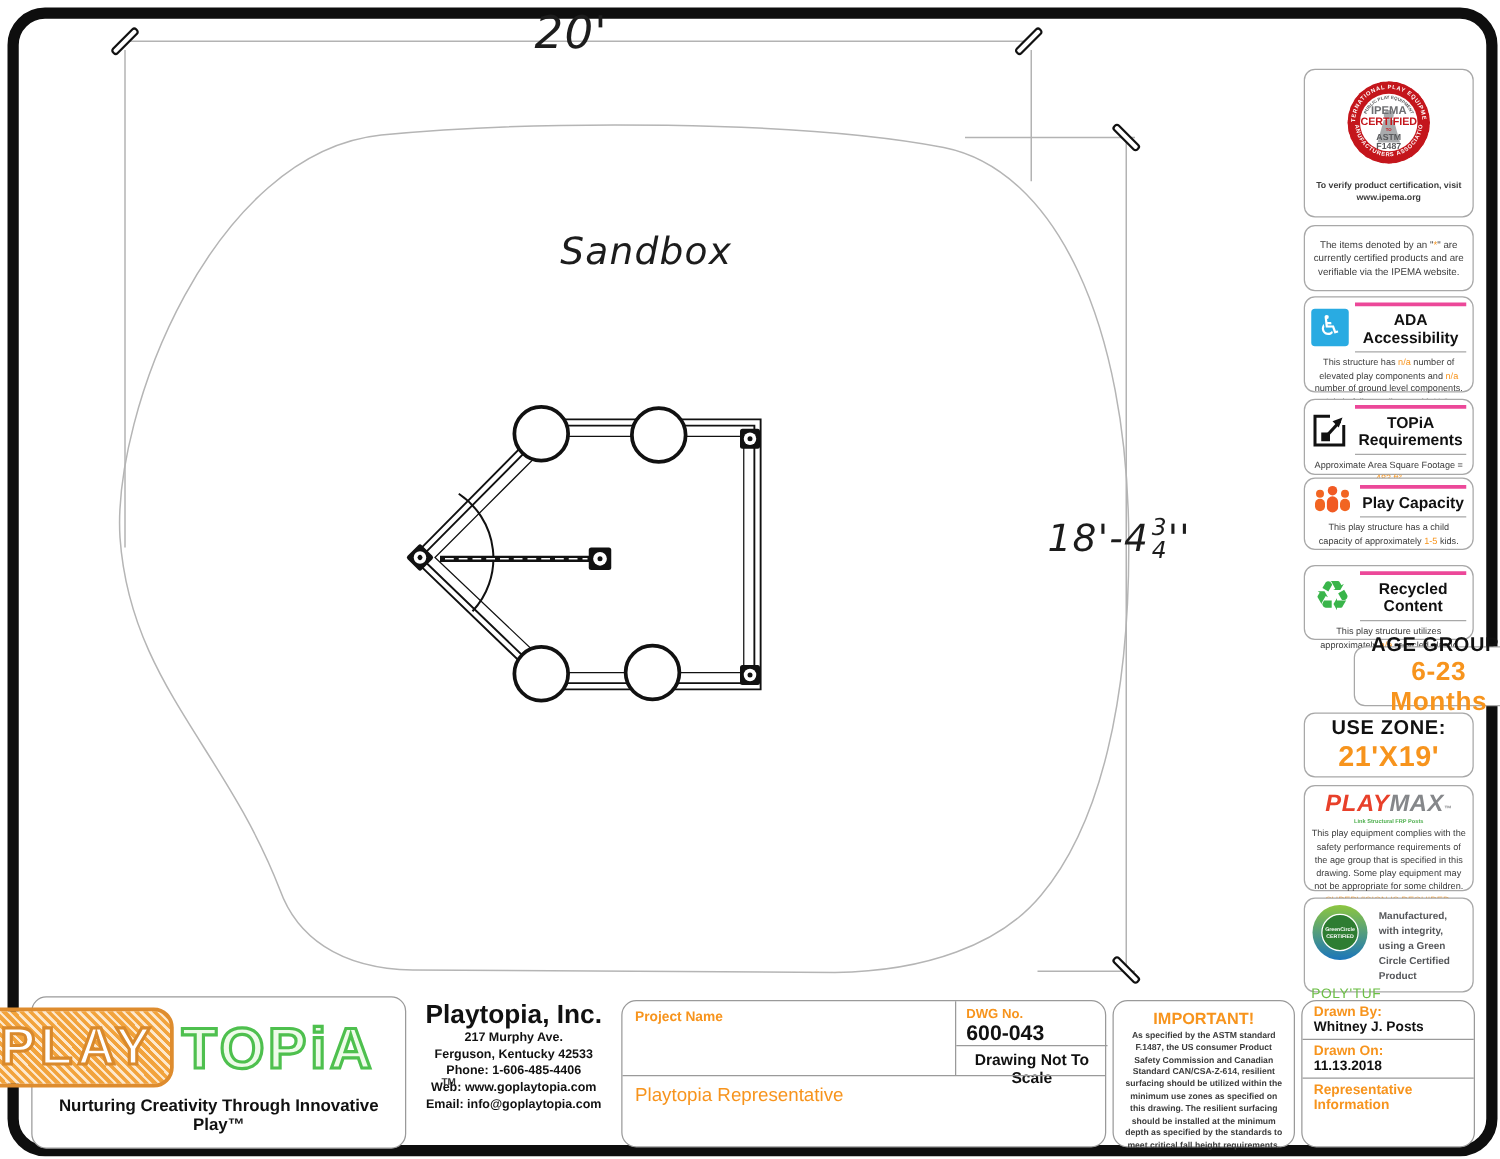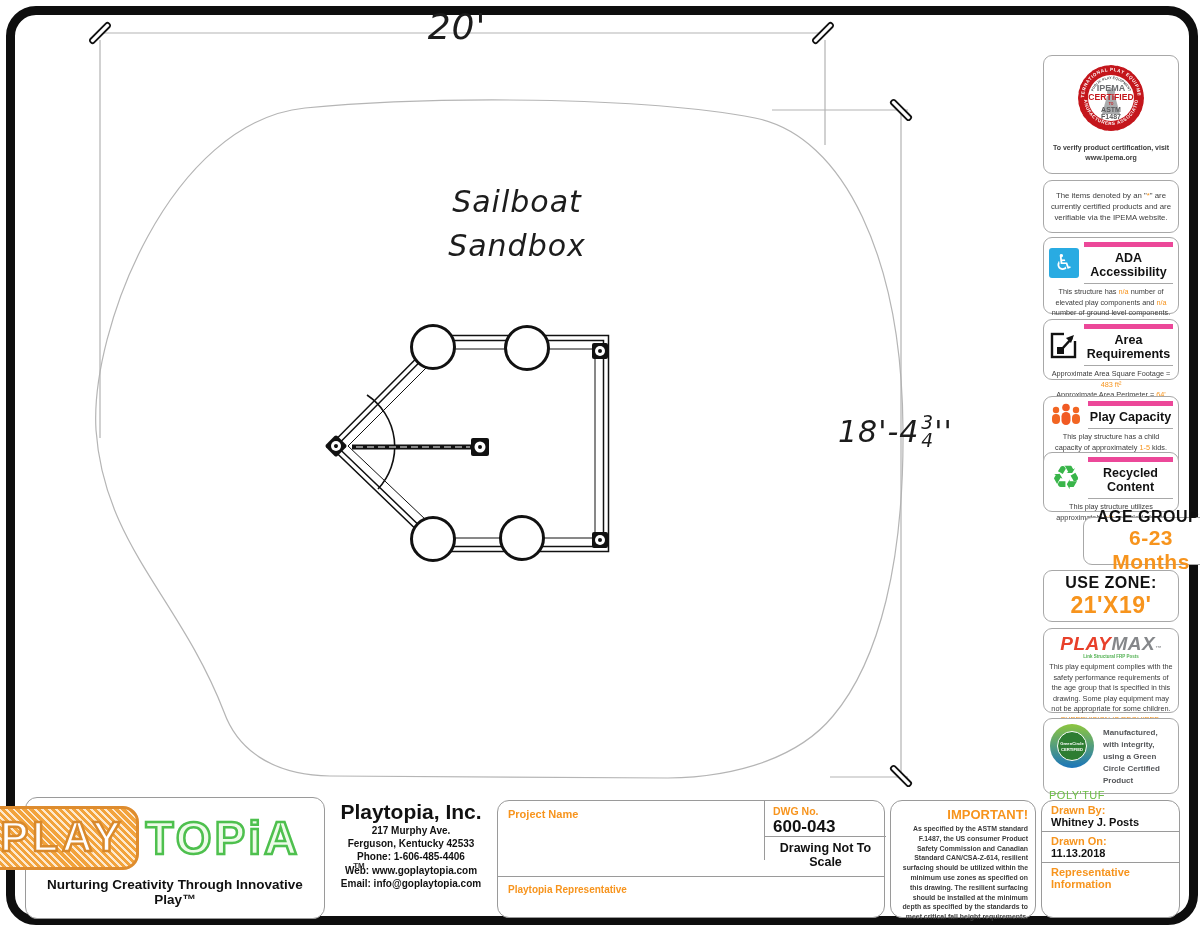--- a/index.html
+++ b/index.html
@@ -15,21 +15,21 @@
   .plan-title{position:absolute;left:412px;top:180px;width:210px;text-align:center;
               font-size:30px;line-height:1.45;}
   .dim-h{position:absolute;left:838px;top:414px;font-size:30px;display:flex;align-items:center;}
   .frac{display:inline-flex;flex-direction:column;font-size:0.62em;line-height:0.95;
         text-align:center;margin-left:2px;}
   
   .panel{position:absolute;left:1043px;width:136px;border:1px solid #a8a8a8;
          border-radius:9px;background:#fff;box-sizing:border-box;padding:4px 5px;
          text-align:center;}
   .sec-head{display:flex;align-items:center;gap:5px;margin-bottom:3px;}
-  .sec-title{flex:1;border-top:5px solid #ec4899;border-bottom:1px solid #a8a8a8;
+  .sec-title{flex:1;border-top:3px solid #ec4899;border-bottom:1px solid #a8a8a8;
              padding:4px 0;font-weight:700;font-size:12.5px;color:#111;text-align:center;}
   .body-txt{font-size:7.3px;font-weight:400;color:#3c3c3c;line-height:1.45;text-align:center;}
   .orange{color:#F7941D;}
   .orange-u{color:#F7941D;text-decoration:underline;}
   .big-label{font-weight:800;font-size:16px;color:#111;letter-spacing:0.5px;}
   .big-value{font-weight:800;font-size:21px;color:#F7941D;letter-spacing:0.5px;}
   .verify-txt{font-size:7px;font-weight:700;color:#3c3c3c;line-height:1.4;margin-top:2px;}
   .ada-box{width:30px;height:30px;background:#29ABE2;border-radius:3px;color:#fff;
            font-size:22px;line-height:30px;text-align:center;flex:0 0 30px;
            font-family:"DejaVu Sans",sans-serif;}
@@ -61,22 +61,22 @@
   .company .name{font-weight:800;font-size:21px;color:#111;}
   .company .line{font-weight:800;font-size:10px;color:#111;line-height:1.32;}
   .proj-panel{left:497px;top:800px;width:388px;height:118px;}
   .proj-label{position:absolute;left:10px;top:7px;font-size:11px;font-weight:800;color:#F7941D;}
   .dwg-box{position:absolute;left:266px;top:0;width:121px;height:59px;border-left:1.5px solid #9a9a9a;}
   .dwg-top{height:36px;border-bottom:1.5px solid #9a9a9a;padding:4px 8px;box-sizing:border-box;}
   .dwg-label{font-size:10.5px;font-weight:800;color:#F7941D;}
   .dwg-value{font-size:17px;font-weight:800;color:#111;}
   .dwg-scale{padding:4px 2px;font-size:12.5px;font-weight:800;color:#111;text-align:center;}
   .rep-row{position:absolute;left:0;top:59px;width:100%;border-top:1.5px solid #9a9a9a;
-           padding:7px 10px;box-sizing:border-box;font-size:10px;font-weight:700;color:#F7941D;margin-top:16px;}
-  .imp-panel{left:890px;top:800px;width:146px;height:118px;text-align:right;padding:4px 7px;box-sizing:border-box;}
+           padding:7px 10px;box-sizing:border-box;font-size:15px;font-weight:400;color:#F7941D;}
+  .imp-panel{left:890px;top:800px;width:146px;height:118px;text-align:center;padding:4px 7px;box-sizing:border-box;}
   .imp-title{font-size:13px;font-weight:800;color:#F7941D;margin-top:2px;}
   .imp-body{font-size:6.9px;font-weight:700;color:#3c3c3c;line-height:1.42;margin-top:2px;}
   .drawn-panel{left:1041px;top:800px;width:139px;height:118px;}
   .drawn-row{padding:3px 9px;}
   .drawn-row + .drawn-row{border-top:1.5px solid #9a9a9a;}
   .d-label{font-size:11px;font-weight:800;color:#F7941D;}
   .d-value{font-size:11px;font-weight:800;color:#111;}
 </style>
 </head>
 <body>
@@ -140,21 +140,20 @@
           <circle r="5.5" fill="#fff"></circle>
           <circle r="2" fill="#111"></circle>
         </g>
     </g>
   </g>
 </svg>
 
 <div class="hand dim-w">20'</div>
 
 <div class="hand plan-title">
-  <div>Sailboat</div>
   <div>Sandbox</div>
 </div>
 
 <div class="hand dim-h">
   <span>18'-4</span>
   <span class="frac">
     <span>3</span>
     <span>4</span>
   </span>
   <span>''</span>
@@ -205,29 +204,29 @@
 
 <div class="panel" style="top:319px;height:61px">
   <div class="sec-head">
     <svg width="30" height="30" viewBox="0 0 30 30">
       <rect x="3" y="4" width="23" height="23" fill="#fff" stroke="#111" stroke-width="2.4"></rect>
       <rect x="15" y="0" width="15" height="11" fill="#fff"></rect>
       <rect x="8" y="17" width="7" height="7" fill="#111"></rect>
       <line x1="13" y1="19" x2="23" y2="8" stroke="#111" stroke-width="2.6"></line>
       <polygon points="25,5 17,8 22,13" fill="#111"></polygon>
     </svg>
-    <div class="sec-title">Area Requirements</div>
+    <div class="sec-title">TOPiA Requirements</div>
   </div>
   <div class="body-txt">
     <span>Approximate Area Square Footage = </span><span class="orange">483 ft²</span><br>
     <span>Approximate Area Perimeter = </span><span class="orange">64'</span>
   </div>
 </div>
 
-<div class="panel" style="top:396px;height:78px">
+<div class="panel" style="top:382px;height:58px">
   <div class="sec-head">
     <svg width="34" height="27" viewBox="0 0 34 27">
       <g fill="#F26522">
         <circle cx="7" cy="8" r="3.2"></circle>
           <rect x="3" y="12" width="8" height="10" rx="4"></rect>
         <circle cx="27" cy="8" r="3.2"></circle>
           <rect x="23" y="12" width="8" height="10" rx="4"></rect>
       </g>
       <g fill="#F15A24">
         <circle cx="17" cy="5.5" r="3.8"></circle>

